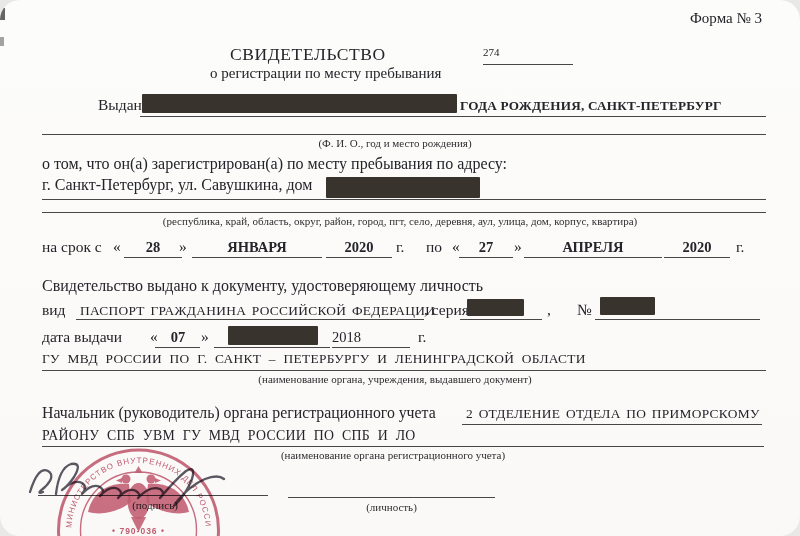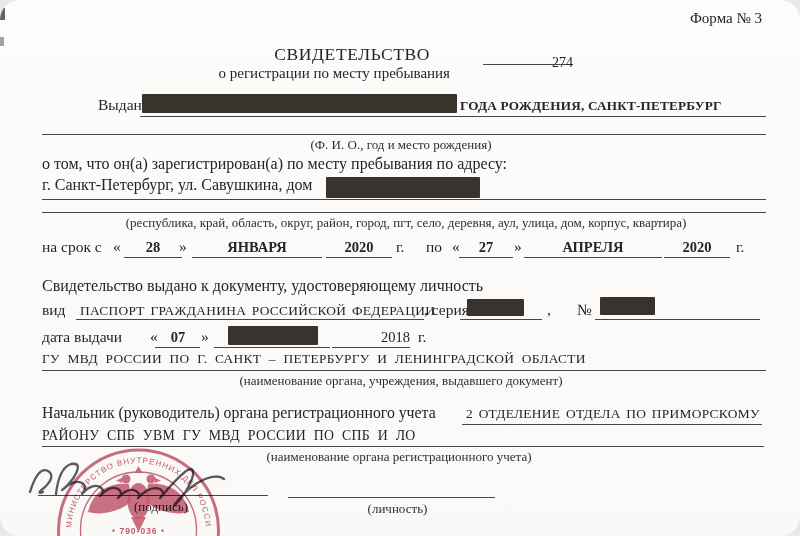--- a/index.html
+++ b/index.html
@@ -5,43 +5,43 @@
   html,body{margin:0;padding:0;background:#e8e8e8;}
   .page{
     position:relative;width:800px;height:536px;overflow:hidden;
     background:linear-gradient(180deg,#fcfcfb 0%,#fbfaf8 60%,#faf9f7 100%);
     font-family:"Liberation Serif","DejaVu Serif",serif;
     color:#24242a;
     border-radius:20px;
   }
   .t{position:absolute;white-space:nowrap;font-size:15.5px;line-height:1.15;}
   .b{font-weight:bold;}
-  .c{text-align:right;}
-  .cap{position:absolute;font-size:13px;color:#2e2e32;text-align:center;white-space:nowrap;padding-left:6px;}
+  .c{text-align:left;}
+  .cap{position:absolute;font-size:11px;color:#2e2e32;text-align:center;white-space:nowrap;}
   .ln{position:absolute;height:1px;background:#474747;}
   .redact{position:absolute;background:#38332c;border-radius:1px;z-index:2;}
   .caps{letter-spacing:.3px;word-spacing:4px;font-size:13.4px;}
   .val{font-weight:bold;font-size:14.5px;text-align:center;}
   .z2{z-index:2;}
   .stamp{position:absolute;left:46px;top:444px;z-index:3;mix-blend-mode:multiply;opacity:.92;}
   .sig{position:absolute;left:26px;top:450px;z-index:4;mix-blend-mode:multiply;}
   .mark{position:absolute;background:#4a4a46;opacity:.85;z-index:2;}
 </style>
 </head>
 <body>
 
 <div class="page">
 
   <div class="mark" style="left:0;top:8px;width:5px;height:12px;"></div>
   <div class="mark" style="left:0;top:37px;width:4px;height:9px;opacity:.5;"></div>
 
   <div class="t" style="top:10px;right:38px;font-size:15px;">Форма № 3</div>
 
   <div class="t c" style="top:44px;left:230px;width:200px;font-size:17.5px;letter-spacing:.6px;">СВИДЕТЕЛЬСТВО</div>
-  <div class="t c z2" style="top:46px;left:483px;width:90px;font-size:14px;margin-top:9px;">274</div>
+  <div class="t c z2" style="top:46px;left:483px;width:90px;font-size:11px;">274</div>
   <div class="ln" style="top:64px;left:483px;width:90px;"></div>
   <div class="t c" style="top:65px;left:210px;width:240px;font-size:15px;">о регистрации по месту пребывания</div>
 
   <div class="t" style="top:96px;left:98px;">Выдано</div>
   <div class="redact" style="top:94px;left:142px;width:315px;height:19px;"></div>
   <div class="t b" style="top:98px;left:460px;font-size:13.2px;letter-spacing:.2px;">ГОДА РОЖДЕНИЯ, САНКТ-ПЕТЕРБУРГ</div>
   <div class="ln" style="top:116px;left:140px;width:626px;"></div>
   <div class="ln" style="top:134px;left:42px;width:724px;"></div>
   <div class="cap" style="top:137px;left:0;width:790px;">(Ф. И. О., год и место рождения)</div>
 

